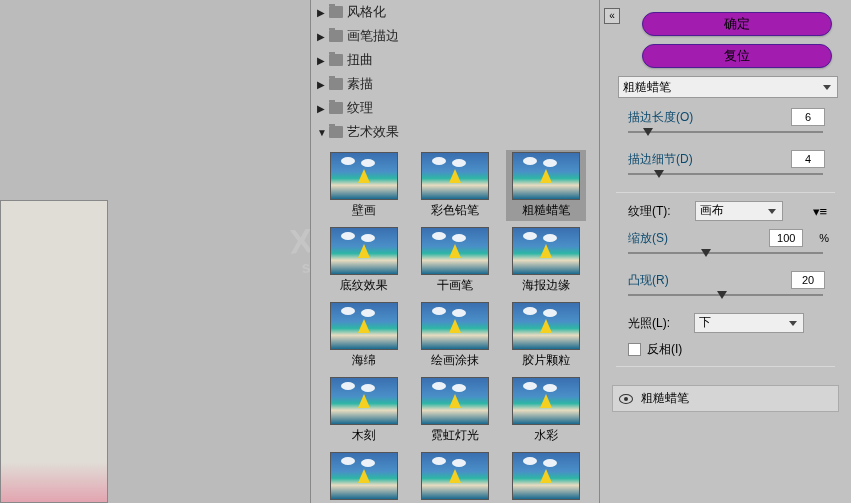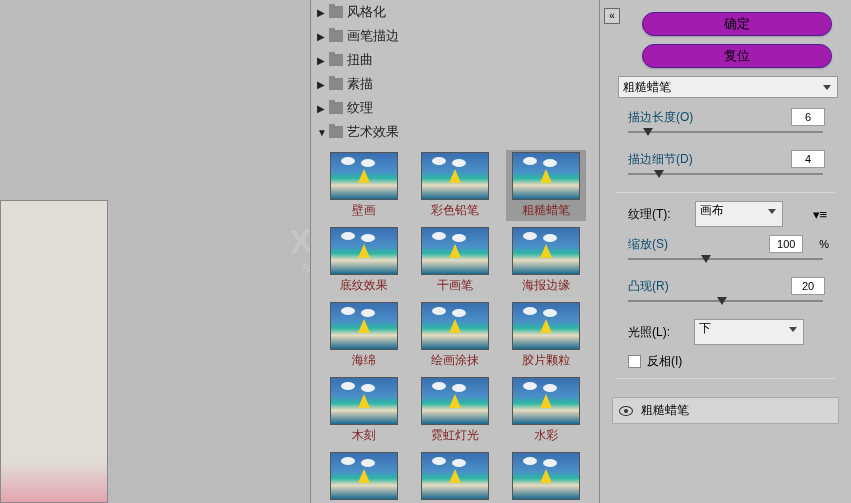--- a/index.html
+++ b/index.html
@@ -14,21 +14,21 @@
   .category-row .tri { width: 12px; display: inline-block; font-size: 10px; }
   .category-row .folder { width: 14px; height: 12px; background: #888; border-radius: 1px; margin-right: 4px; display: inline-block; position: relative; }
   .category-row .folder::before { content: ""; position: absolute; top: -2px; left: 0; width: 6px; height: 2px; background: #888; }
   
   .thumbs-grid { display: grid; grid-template-columns: repeat(3, 80px); gap: 4px 2px; padding: 6px 8px; justify-content: space-around; }
   .thumb-cell { text-align: center; cursor: pointer; padding: 2px; }
   .thumb-cell.selected { background: #9a9a9a; }
   .thumb-img { width: 68px; height: 48px; background: linear-gradient(to bottom, #3a6fb0 0%, #4a8fc8 40%, #2db5a5 55%, #e8dcc0 70%, #1a6a8f 100%); border: 1px solid #555; position: relative; margin: 0 auto; overflow: hidden; }
   .thumb-img::after { content: ""; position: absolute; left: 50%; top: 35%; width: 0; height: 0; border-left: 6px solid transparent; border-right: 6px solid transparent; border-bottom: 14px solid #f5d020; transform: translateX(-50%); }
   .thumb-img::before { content: ""; position: absolute; left: 15%; top: 8%; width: 14px; height: 8px; background: #fff; border-radius: 50%; box-shadow: 20px 2px 0 #fff; opacity: 0.9; }
-  .thumb-label { font-size: 12px; color: #7f1d1d; margin-top: 2px; }
+  .thumb-label { font-size: 12px; color: #000000; margin-top: 2px; }
   
   .right-panel { position: absolute; left: 600px; top: 0; width: 251px; height: 503px; background: #c2c2c2; padding: 8px 12px; }
   
   .collapse-btn { position: absolute; left: 4px; top: 8px; width: 16px; height: 16px; border: 1px solid #666; background: #d0d0d0; text-align: center; font-size: 10px; line-height: 14px; cursor: pointer; }
   
   .pill-btn { display: block; width: 190px; height: 24px; margin: 4px auto 8px 30px; border: 1px solid #4c1d95; border-radius: 12px; background: #a21caf; text-align: center; line-height: 22px; font-size: 13px; cursor: pointer; box-shadow: 0 1px 2px rgba(0,0,0,0.2); }
   
   .dropdown { width: 220px; height: 22px; border: 1px solid #999; background: #efefef; font-size: 12px; padding: 0 4px; margin: 6px 0 10px 6px; position: relative; cursor: pointer; }
   .dropdown::after { content: ""; position: absolute; right: 6px; top: 8px; border-left: 4px solid transparent; border-right: 4px solid transparent; border-top: 5px solid #444; }
   .dropdown span { line-height: 20px; }
@@ -38,21 +38,21 @@
   .param-input { width: 34px; height: 18px; border: 1px solid #999; background: #fff; font-size: 11px; text-align: center; margin-right: 14px; }
   .param-unit { font-size: 11px; margin-left: 2px; margin-right: 10px; }
   
   .slider-track { position: relative; height: 14px; margin: 0 16px 8px 16px; }
   .slider-line { position: absolute; left: 0; right: 0; top: 3px; height: 2px; background: #888; }
   .slider-handle { position: absolute; top: 0; width: 0; height: 0; border-left: 5px solid transparent; border-right: 5px solid transparent; border-top: 8px solid #333; transform: translateX(-5px); }
   
   .divider { height: 1px; background: #999; margin: 8px 4px; border-bottom: 1px solid #d8d8d8; }
   
   .texture-row { display: flex; align-items: center; margin: 6px 0 8px 16px; font-size: 12px; gap: 24px; }
-  .texture-select { flex: 1; height: 26px; border: 1px solid #999; background: #efefef; font-size: 12px; padding: 0 4px; position: relative; cursor: pointer; margin-right: 6px; }
+  .texture-select { flex: 1; height: 20px; border: 1px solid #999; background: #efefef; font-size: 12px; padding: 0 4px; position: relative; cursor: pointer; margin-right: 6px; }
   .texture-select::after { content: ""; position: absolute; right: 6px; top: 7px; border-left: 4px solid transparent; border-right: 4px solid transparent; border-top: 5px solid #444; }
   .texture-menu-icon { width: 16px; font-size: 13px; cursor: pointer; margin-right: 10px; }
   
   .checkbox-row { display: flex; align-items: center; margin: 6px 0 8px 16px; font-size: 12px; gap: 6px; }
   .checkbox { width: 13px; height: 13px; border: 1px solid #888; background: #fff; cursor: pointer; }
   
   .layer-row { display: flex; align-items: center; background: #d5d5d5; border: 1px solid #aaa; padding: 4px 6px; margin-top: 18px; font-size: 12px; gap: 8px; }
   .eye-icon { width: 14px; height: 10px; border: 1px solid #333; border-radius: 50%; position: relative; cursor: pointer; }
   .eye-icon::after { content: ""; position: absolute; left: 4px; top: 2px; width: 4px; height: 4px; background: #333; border-radius: 50%; }
   

